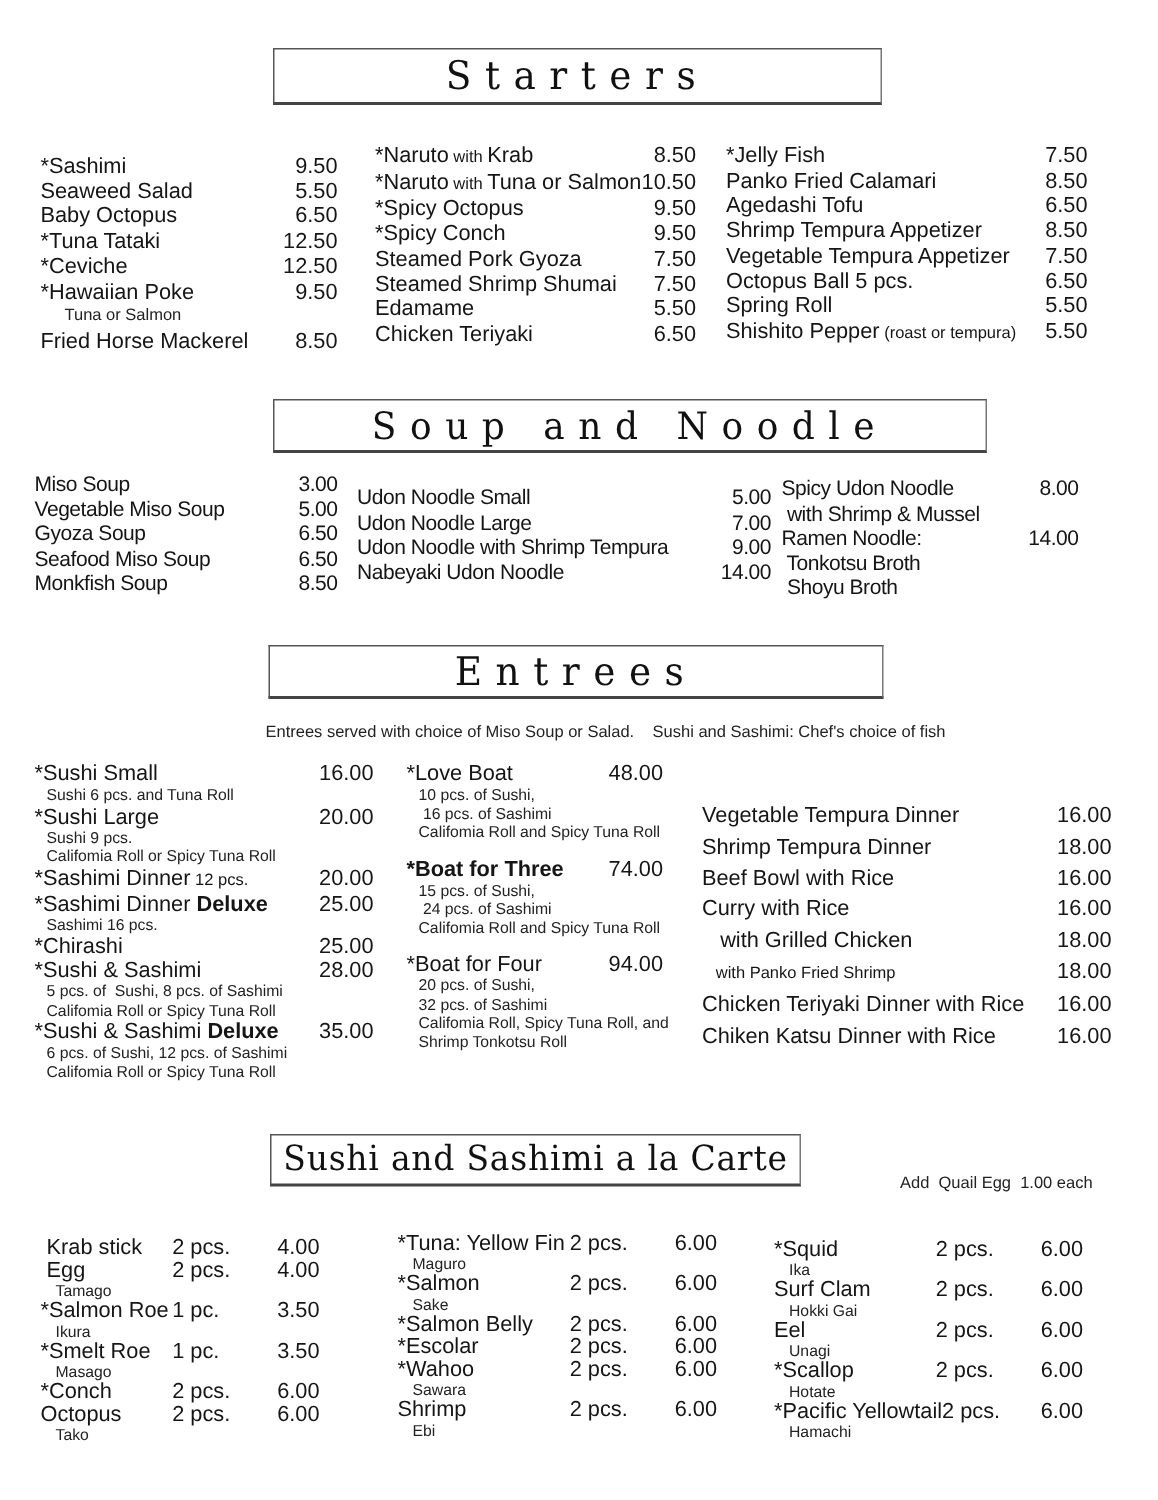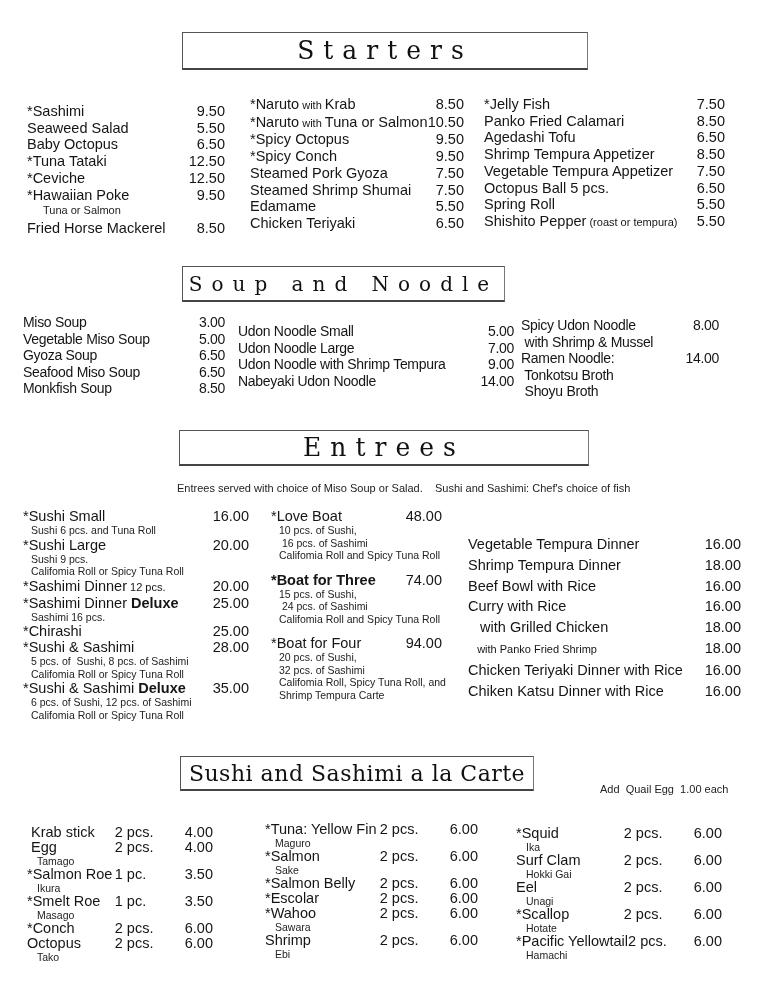--- a/index.html
+++ b/index.html
@@ -134,21 +134,21 @@
     <div class="row">
       <span style="white-space: pre;"><span style="white-space: pre;">Spring Roll</span></span>
       <span class="p">5.50</span>
     </div>
     <div class="row">
       <span style="white-space: pre;"><span style="white-space: pre;">Shishito Pepper</span><span class="sm" style="white-space: pre;"> (roast or tempura)</span></span>
       <span class="p">5.50</span>
     </div>
   </div>
 
-<div class="hdr spaced" style="left:182px;top:266px;width:323px;height:36px;font-size:20px;">
+<div class="hdr spaced" style="left:182px;top:266px;width:476px;height:36px;font-size:24px;">
   <span class="t">Soup and Noodle</span>
 </div>
 <div class="col cond" id="sp1" style="left:23px;top:314px;width:202px;">
     <div class="row">
       <span style="white-space: pre;"><span style="white-space: pre;">Miso Soup</span></span>
       <span class="p">3.00</span>
     </div>
     <div class="row">
       <span style="white-space: pre;"><span style="white-space: pre;">Vegetable Miso Soup</span></span>
       <span class="p">5.00</span>
@@ -266,21 +266,21 @@
     <div class="sub" style="white-space: pre;"> 24 pcs. of Sashimi</div>
     <div class="sub" style="white-space: pre;">Califomia Roll and Spicy Tuna Roll</div>
     <div style="height: 10px;"></div>
     <div class="row">
       <span style="white-space: pre;"><span style="white-space: pre;">*Boat for Four</span></span>
       <span class="p">94.00</span>
     </div>
     <div class="sub" style="white-space: pre;">20 pcs. of Sushi,</div>
     <div class="sub" style="white-space: pre;">32 pcs. of Sashimi</div>
     <div class="sub" style="white-space: pre;">Califomia Roll, Spicy Tuna Roll, and</div>
-    <div class="sub" style="white-space: pre;">Shrimp Tempura Carte</div>
+    <div class="sub" style="white-space: pre;">Shrimp Tonkotsu Roll</div>
     <div style="height: 10px;"></div>
   </div>
 <div class="col entree" id="en3" style="left:468px;top:534px;width:273px;">
     <div class="row" style="line-height: 20.8px;">
       <span style="white-space: pre;"><span style="white-space: pre;">Vegetable Tempura Dinner</span></span>
       <span class="p">16.00</span>
     </div>
     <div class="row" style="line-height: 20.8px;">
       <span style="white-space: pre;"><span style="white-space: pre;">Shrimp Tempura Dinner</span></span>
       <span class="p">18.00</span>

